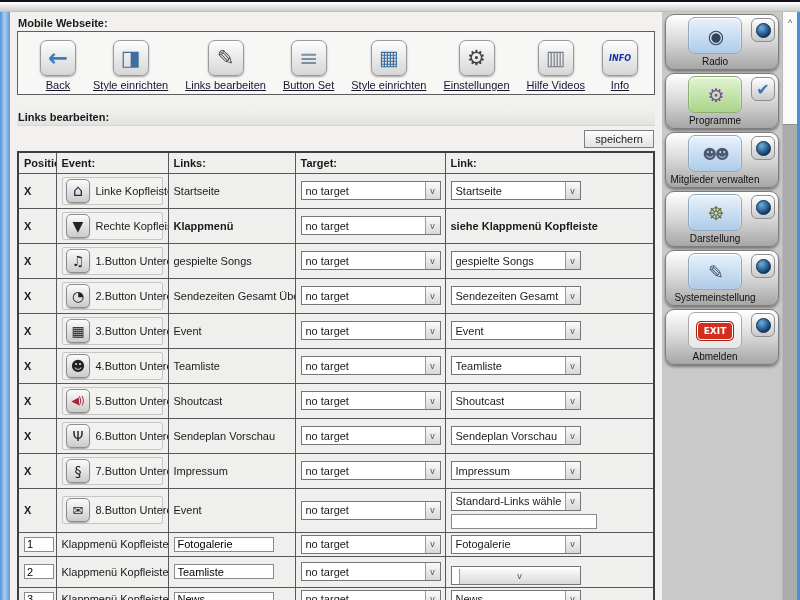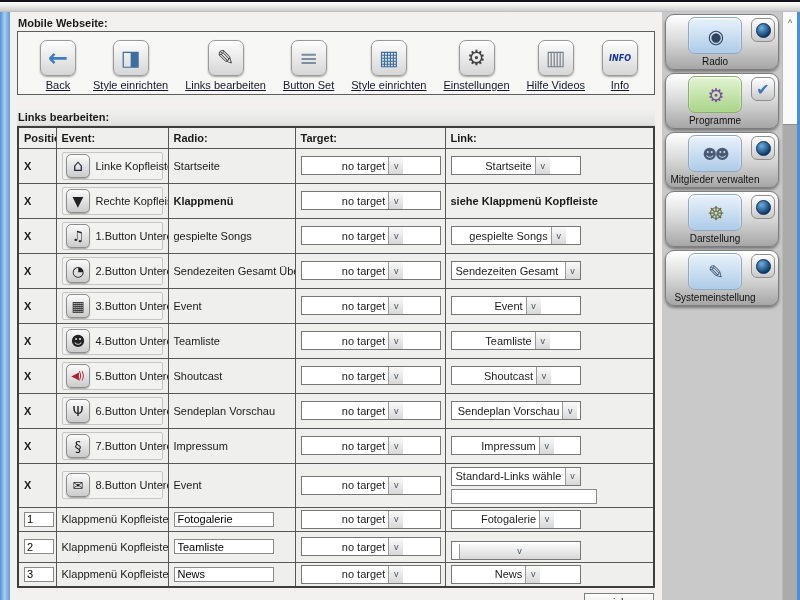--- a/index.html
+++ b/index.html
@@ -52,21 +52,21 @@
     background:#f2f2f0; border-radius:2px; padding:1px 3px; min-height:27px; }
   .row-icon { flex:0 0 auto; width:24px; height:24px; border-radius:5px; border:1px solid #8d8d8d;
     background:linear-gradient(#fbfbfb,#cbcbcb); box-shadow:0 1px 1px rgba(0,0,0,.3);
     display:flex; align-items:center; justify-content:center;
     font-family:"DejaVu Sans",sans-serif; font-size:14px; color:#222; letter-spacing:-1px; }
   .row-icon.home-icon { color:#1c2b4a; font-size:16px; }
   .row-icon.speaker-icon { font-size:10px; color:#a23; }
   .row-icon.envelope-icon { font-size:13px; }
   .name-bold, .link-text { font-weight:bold; }
   .name-input { width:100px; height:15px; border:1px solid #8a8a8a; font-size:11px; padding:0 3px; background:#fff; }
-  .fselect { display:inline-flex; align-items:center; justify-content:center;
+  .fselect { display:inline-flex; align-items:center; justify-content:space-between;
     background:#fff; border:1px solid #767676; height:19px; padding-left:4px; cursor:pointer; }
   .sel-value { overflow:hidden; white-space:nowrap; }
   .sel-arrow { flex:0 0 15px; align-self:stretch; margin-left:3px; border-left:1px solid #9a9a9a;
     background:linear-gradient(#fafafa,#d8d8d8); display:flex; align-items:center; justify-content:center;
     font-size:9px; color:#456; }
   .link-input { display:block; width:146px; height:15px; border:1px solid #8a8a8a;
     margin-top:3px; background:#fff; font-size:11px; }
 
   
   .sidebar { position:absolute; top:12px; left:662px; width:120px; height:588px; background:#c9c9c9; padding-top:2px; }
@@ -139,26 +139,29 @@
       <div class="tb-item">
         <div class="tb-icon help-videos-icon">▥</div>
         <div class="tb-label">Hilfe Videos</div>
       </div>
       <div class="tb-item">
         <div class="tb-icon info-icon">INFO</div>
         <div class="tb-label">Info</div>
       </div>
     </div>
   <div class="section-label band">Links bearbeiten:</div>
+  <div class="save-row top">
+    <button class="btn">speichern</button>
+  </div>
   <table id="links-table">
     <thead>
         <tr id="table-head">
           <th class="col0">Position:</th>
           <th class="col1">Event:</th>
-          <th class="col2">Radio:</th>
+          <th class="col2">Links:</th>
           <th class="col3">Target:</th>
           <th class="col4">Link:</th>
         </tr>
       </thead>
     <tbody id="table-body">
         <tr class="row">
           <td class="col0 pos-x">X</td>
           <td class="col1">
             <div class="btn-box">
               <span class="row-icon home-icon">⌂</span>
@@ -419,18 +422,27 @@
     </div>
     <div class="side-btn">
       <div class="icon-plate plate-blue">
         <span class="side-icon system-settings-icon">✎</span>
       </div>
       <div class="orb-box">
         <span class="orb"></span>
       </div>
       <div class="side-label">Systemeinstellung</div>
     </div>
+    <div class="side-btn">
+      <div class="icon-plate plate-white">
+        <span class="side-icon exit-icon">EXIT</span>
+      </div>
+      <div class="orb-box">
+        <span class="orb"></span>
+      </div>
+      <div class="side-label">Abmelden</div>
+    </div>
   </div>
 
 <div class="scrollbar">
   <span class="scroll-arrow">^</span>
   <div class="scroll-thumb"></div>
 </div>
 
 </body></html>

